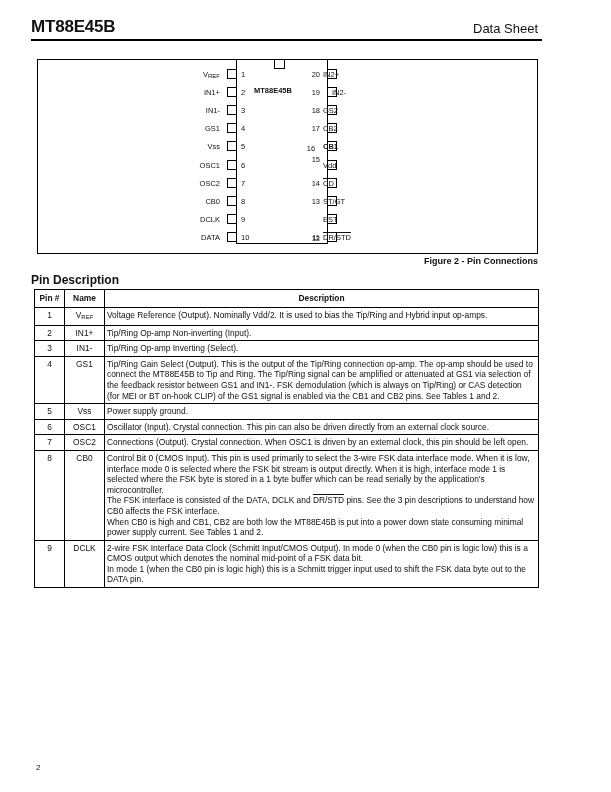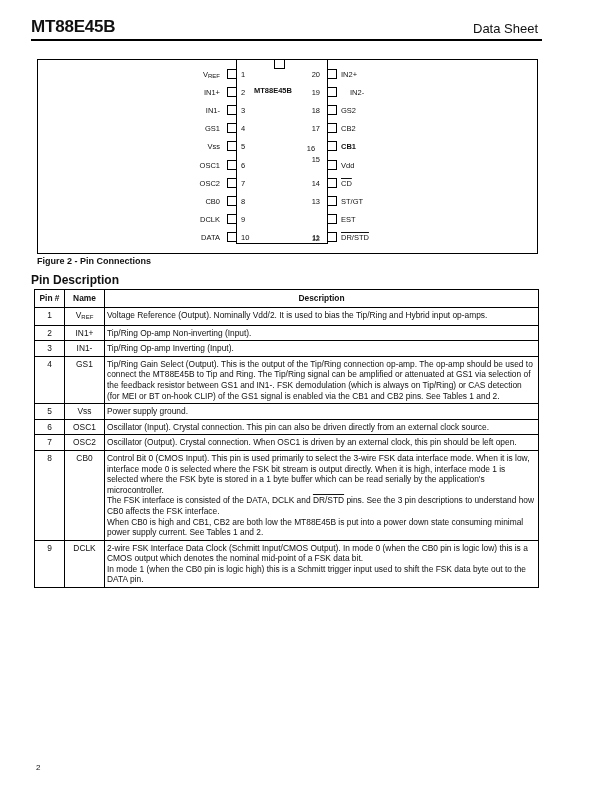--- a/index.html
+++ b/index.html
@@ -15,23 +15,23 @@
   .notch { position: absolute; left: 274px; top: 60px; width: 11px; height: 9px; border: 1px solid #000; border-top: none; box-sizing: border-box; }
   .chip-name { position: absolute; left: 254px; top: 86px; font-size: 7.5px; font-weight: bold; }
   .pin-sq { position: absolute; width: 9px; height: 10px; border: 1px solid #000; box-sizing: border-box; background: #fff; }
   .pin-sq.l { left: 227px; border-right: none; }
   .pin-sq.r { left: 328px; border-left: none; }
   .pin-num { position: absolute; font-size: 7.5px; }
   .pin-num.l { left: 241px; }
   .pin-num.r { left: 302px; width: 18px; text-align: right; }
   .pin-lbl { position: absolute; font-size: 7.5px; }
   .pin-lbl.l { left: 170px; width: 50px; text-align: right; }
-  .pin-lbl.r { left: 341px; }
+  .pin-lbl.r { left: 323px; }
   .ov { text-decoration: overline; }
-  .fig-cap { position: absolute; left: 0; width: 574px; top: 256px; text-align: left; font-size: 9px; font-weight: bold; }
+  .fig-cap { position: absolute; left: 0; width: 574px; top: 256px; text-align: right; font-size: 9px; font-weight: bold; }
   .fig-cap { left: 37px; width: 501px; }
 
   .sec-title { position: absolute; left: 31px; top: 273px; font-size: 12px; font-weight: bold; }
 
   table.pins { position: absolute; left: 34px; top: 289px; width: 505px; border-collapse: collapse; font-size: 8.4px; line-height: 10.6px; }
   table.pins th, table.pins td { border: 1px solid #000; vertical-align: top; padding: 2px 2px 2px 2px; }
   table.pins th { font-weight: bold; text-align: center; height: 17px; vertical-align: middle; padding: 0; }
   td.num, td.nm { text-align: center; }
   col.c1 { width: 30px; } col.c2 { width: 40px; }
   td.desc { padding: 2px 3px; }
@@ -136,41 +136,41 @@
         <td class="desc"><b>Voltage Reference (Output).</b> Nominally Vdd/2. It is used to bias the Tip/Ring and Hybrid input op-amps.</td>
       </tr>
       <tr>
         <td class="num">2</td>
         <td class="nm">IN1+</td>
         <td class="desc"><b>Tip/Ring Op-amp Non-inverting (Input).</b></td>
       </tr>
       <tr>
         <td class="num">3</td>
         <td class="nm">IN1-</td>
-        <td class="desc"><b>Tip/Ring Op-amp Inverting (Input).</b></td>
+        <td class="desc"><b>Tip/Ring Op-amp Inverting (Select).</b></td>
       </tr>
       <tr>
         <td class="num">4</td>
         <td class="nm">GS1</td>
         <td class="desc"><b>Tip/Ring Gain Select (Output).</b> This is the output of the Tip/Ring connection op-amp. The op-amp should be used to connect the MT88E45B to Tip and Ring. The Tip/Ring signal can be amplified or attenuated at GS1 via selection of the feedback resistor between GS1 and IN1-. FSK demodulation (which is always on Tip/Ring) or CAS detection (for MEI or BT on-hook CLIP) of the GS1 signal is enabled via the CB1 and CB2 pins. See Tables 1 and 2.</td>
       </tr>
       <tr>
         <td class="num">5</td>
         <td class="nm">Vss</td>
         <td class="desc">Power supply ground.</td>
       </tr>
       <tr>
         <td class="num">6</td>
         <td class="nm">OSC1</td>
         <td class="desc"><b>Oscillator (Input).</b> Crystal connection. This pin can also be driven directly from an external clock source.</td>
       </tr>
       <tr>
         <td class="num">7</td>
         <td class="nm">OSC2</td>
-        <td class="desc"><b>Oscillator (Output).</b> Crystal connection. When OSC1 is driven by an external clock, this pin should be left open.</td>
+        <td class="desc"><b>Connections (Output).</b> Crystal connection. When OSC1 is driven by an external clock, this pin should be left open.</td>
       </tr>
       <tr>
         <td class="num">8</td>
         <td class="nm">CB0</td>
         <td class="desc"><b>Control Bit 0 (CMOS Input)</b>. This pin is used primarily to select the 3-wire FSK data interface mode. When it is low, interface mode 0 is selected where the FSK bit stream is output directly. When it is high, interface mode 1 is selected where the FSK byte is stored in a 1 byte buffer which can be read serially by the application's microcontroller.<br>The FSK interface is consisted of the DATA, DCLK and <span class="ov">DR/STD</span> pins. See the 3 pin descriptions to understand how CB0 affects the FSK interface.<br>When CB0 is high and CB1, CB2 are both low the MT88E45B is put into a power down state consuming minimal power supply current. See Tables 1 and 2.</td>
       </tr>
       <tr>
         <td class="num">9</td>
         <td class="nm">DCLK</td>
         <td class="desc"><b>2-wire FSK Interface Data Clock (Schmitt Input/CMOS Output).</b> In mode 0 (when the CB0 pin is logic low) this is a CMOS output which denotes the nominal mid-point of a FSK data bit.<br>In mode 1 (when the CB0 pin is logic high) this is a Schmitt trigger input used to shift the FSK data byte out to the DATA pin.</td>

